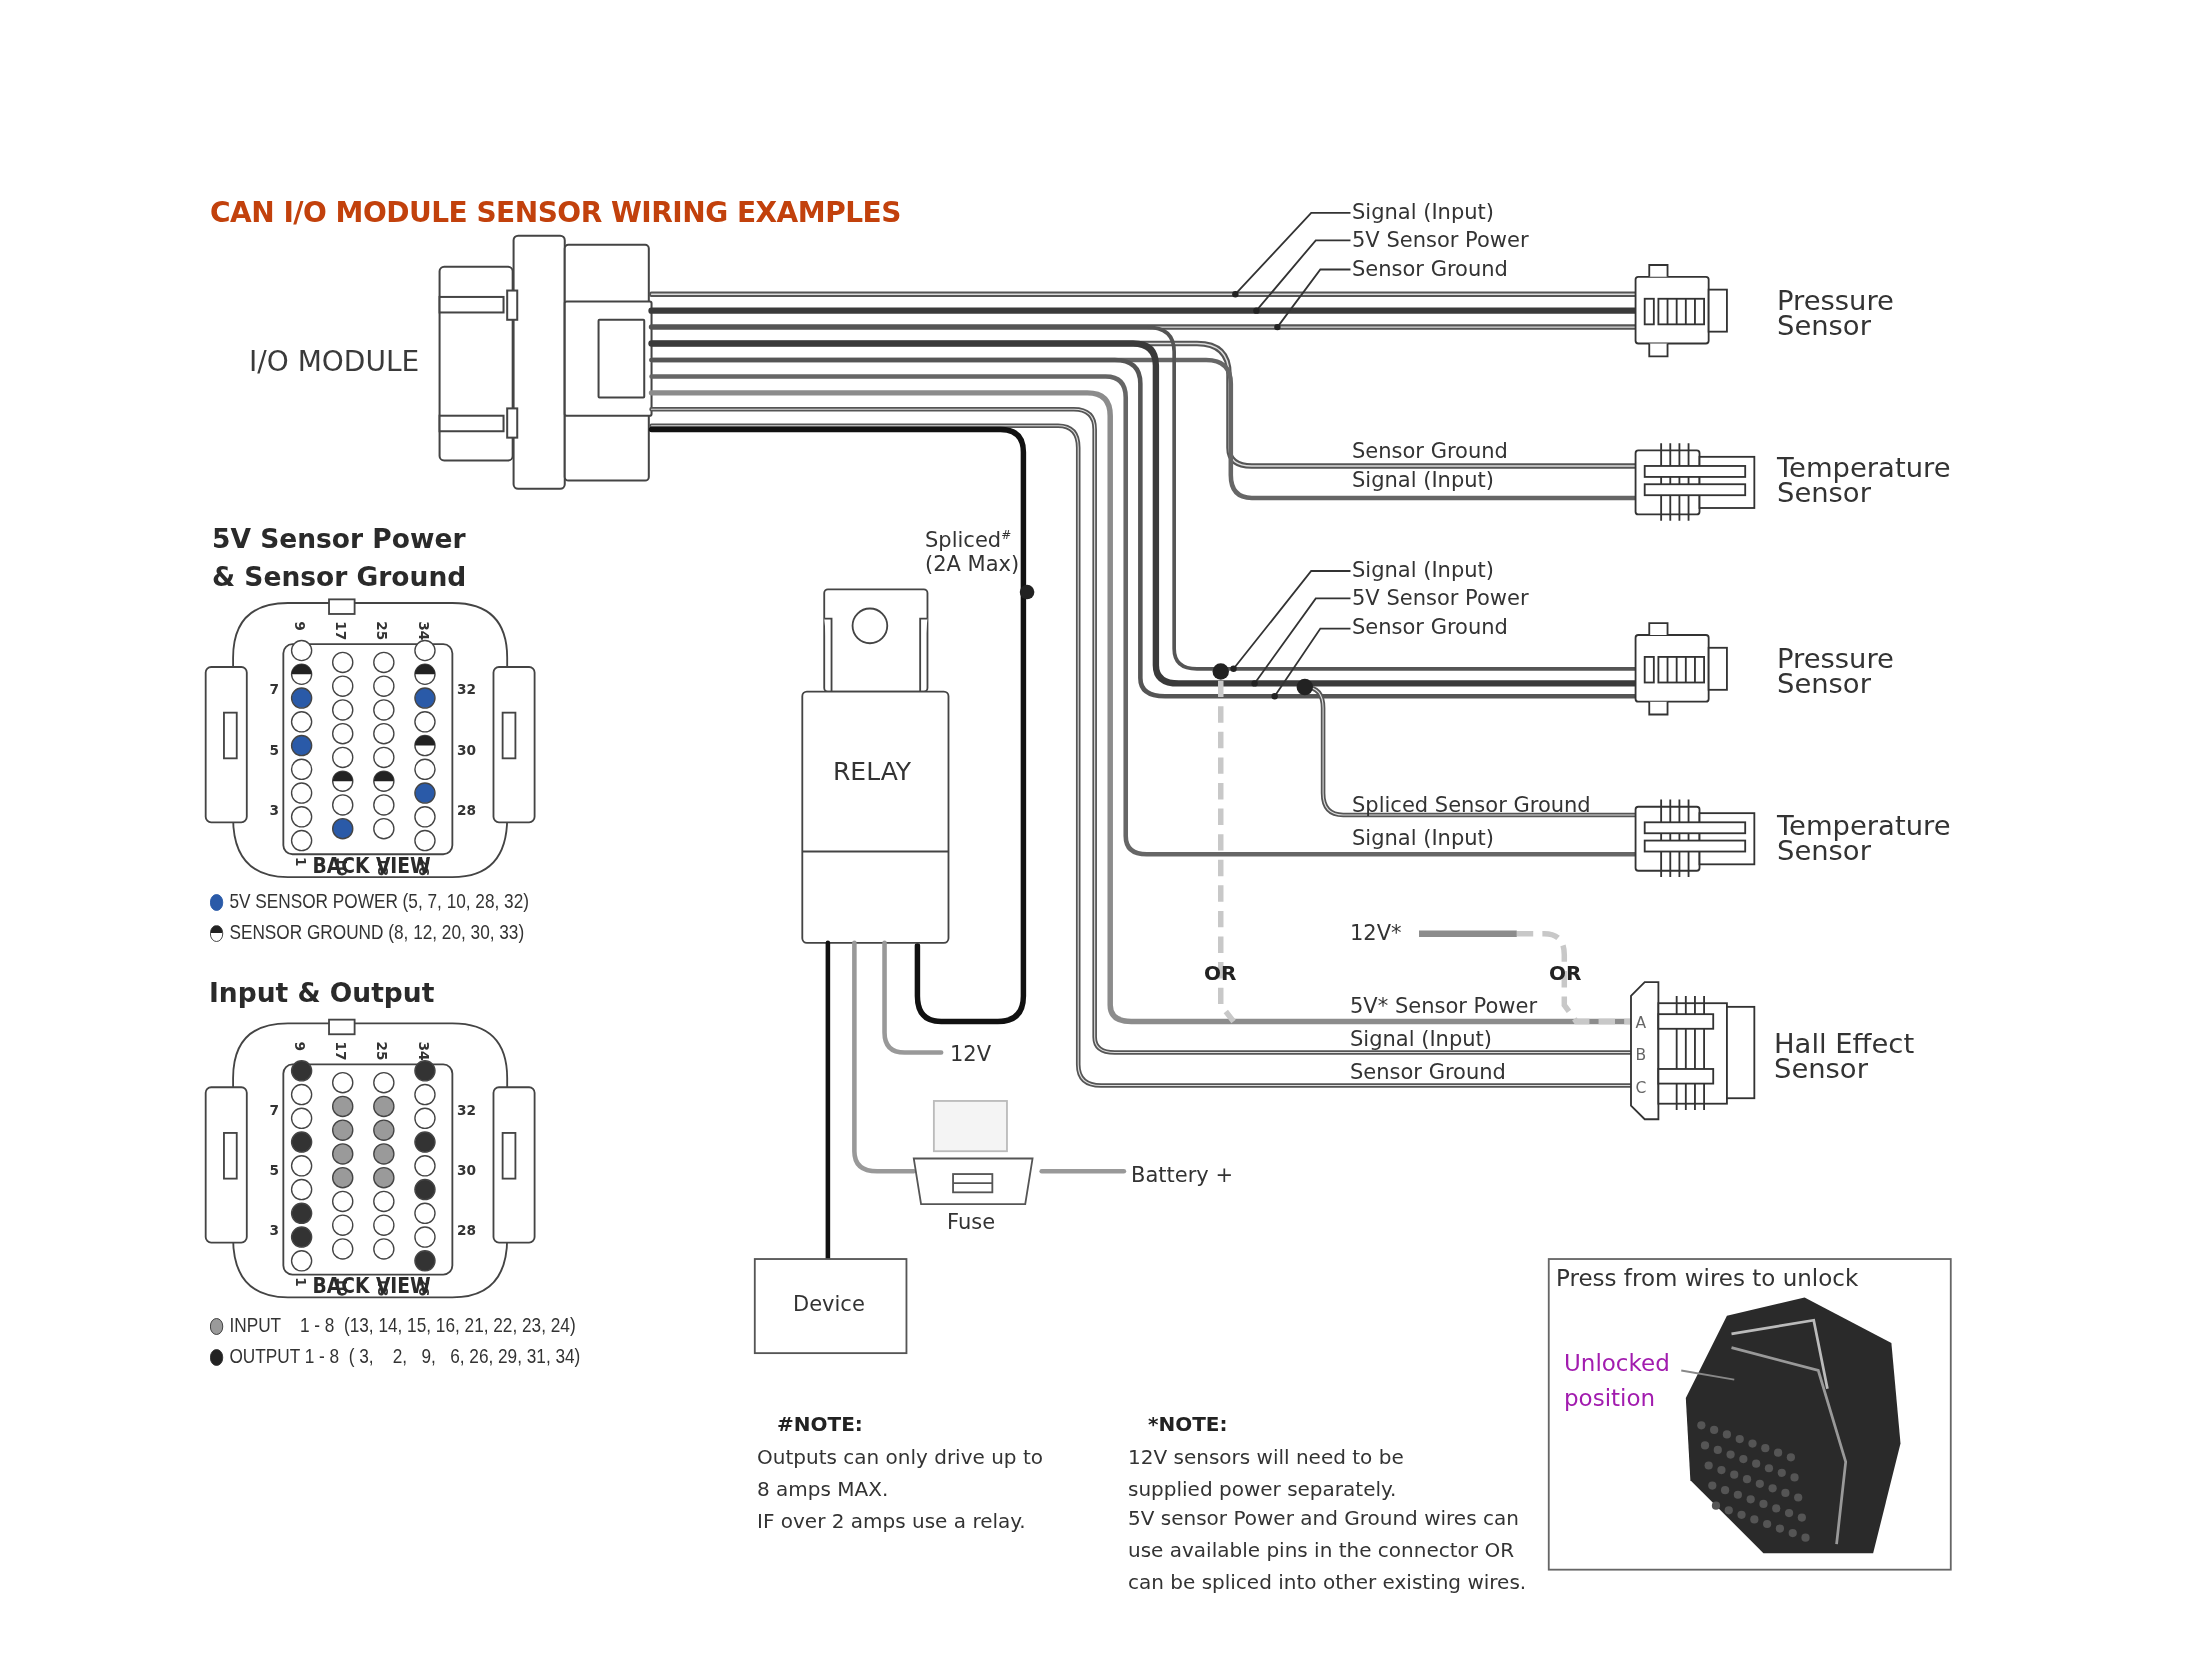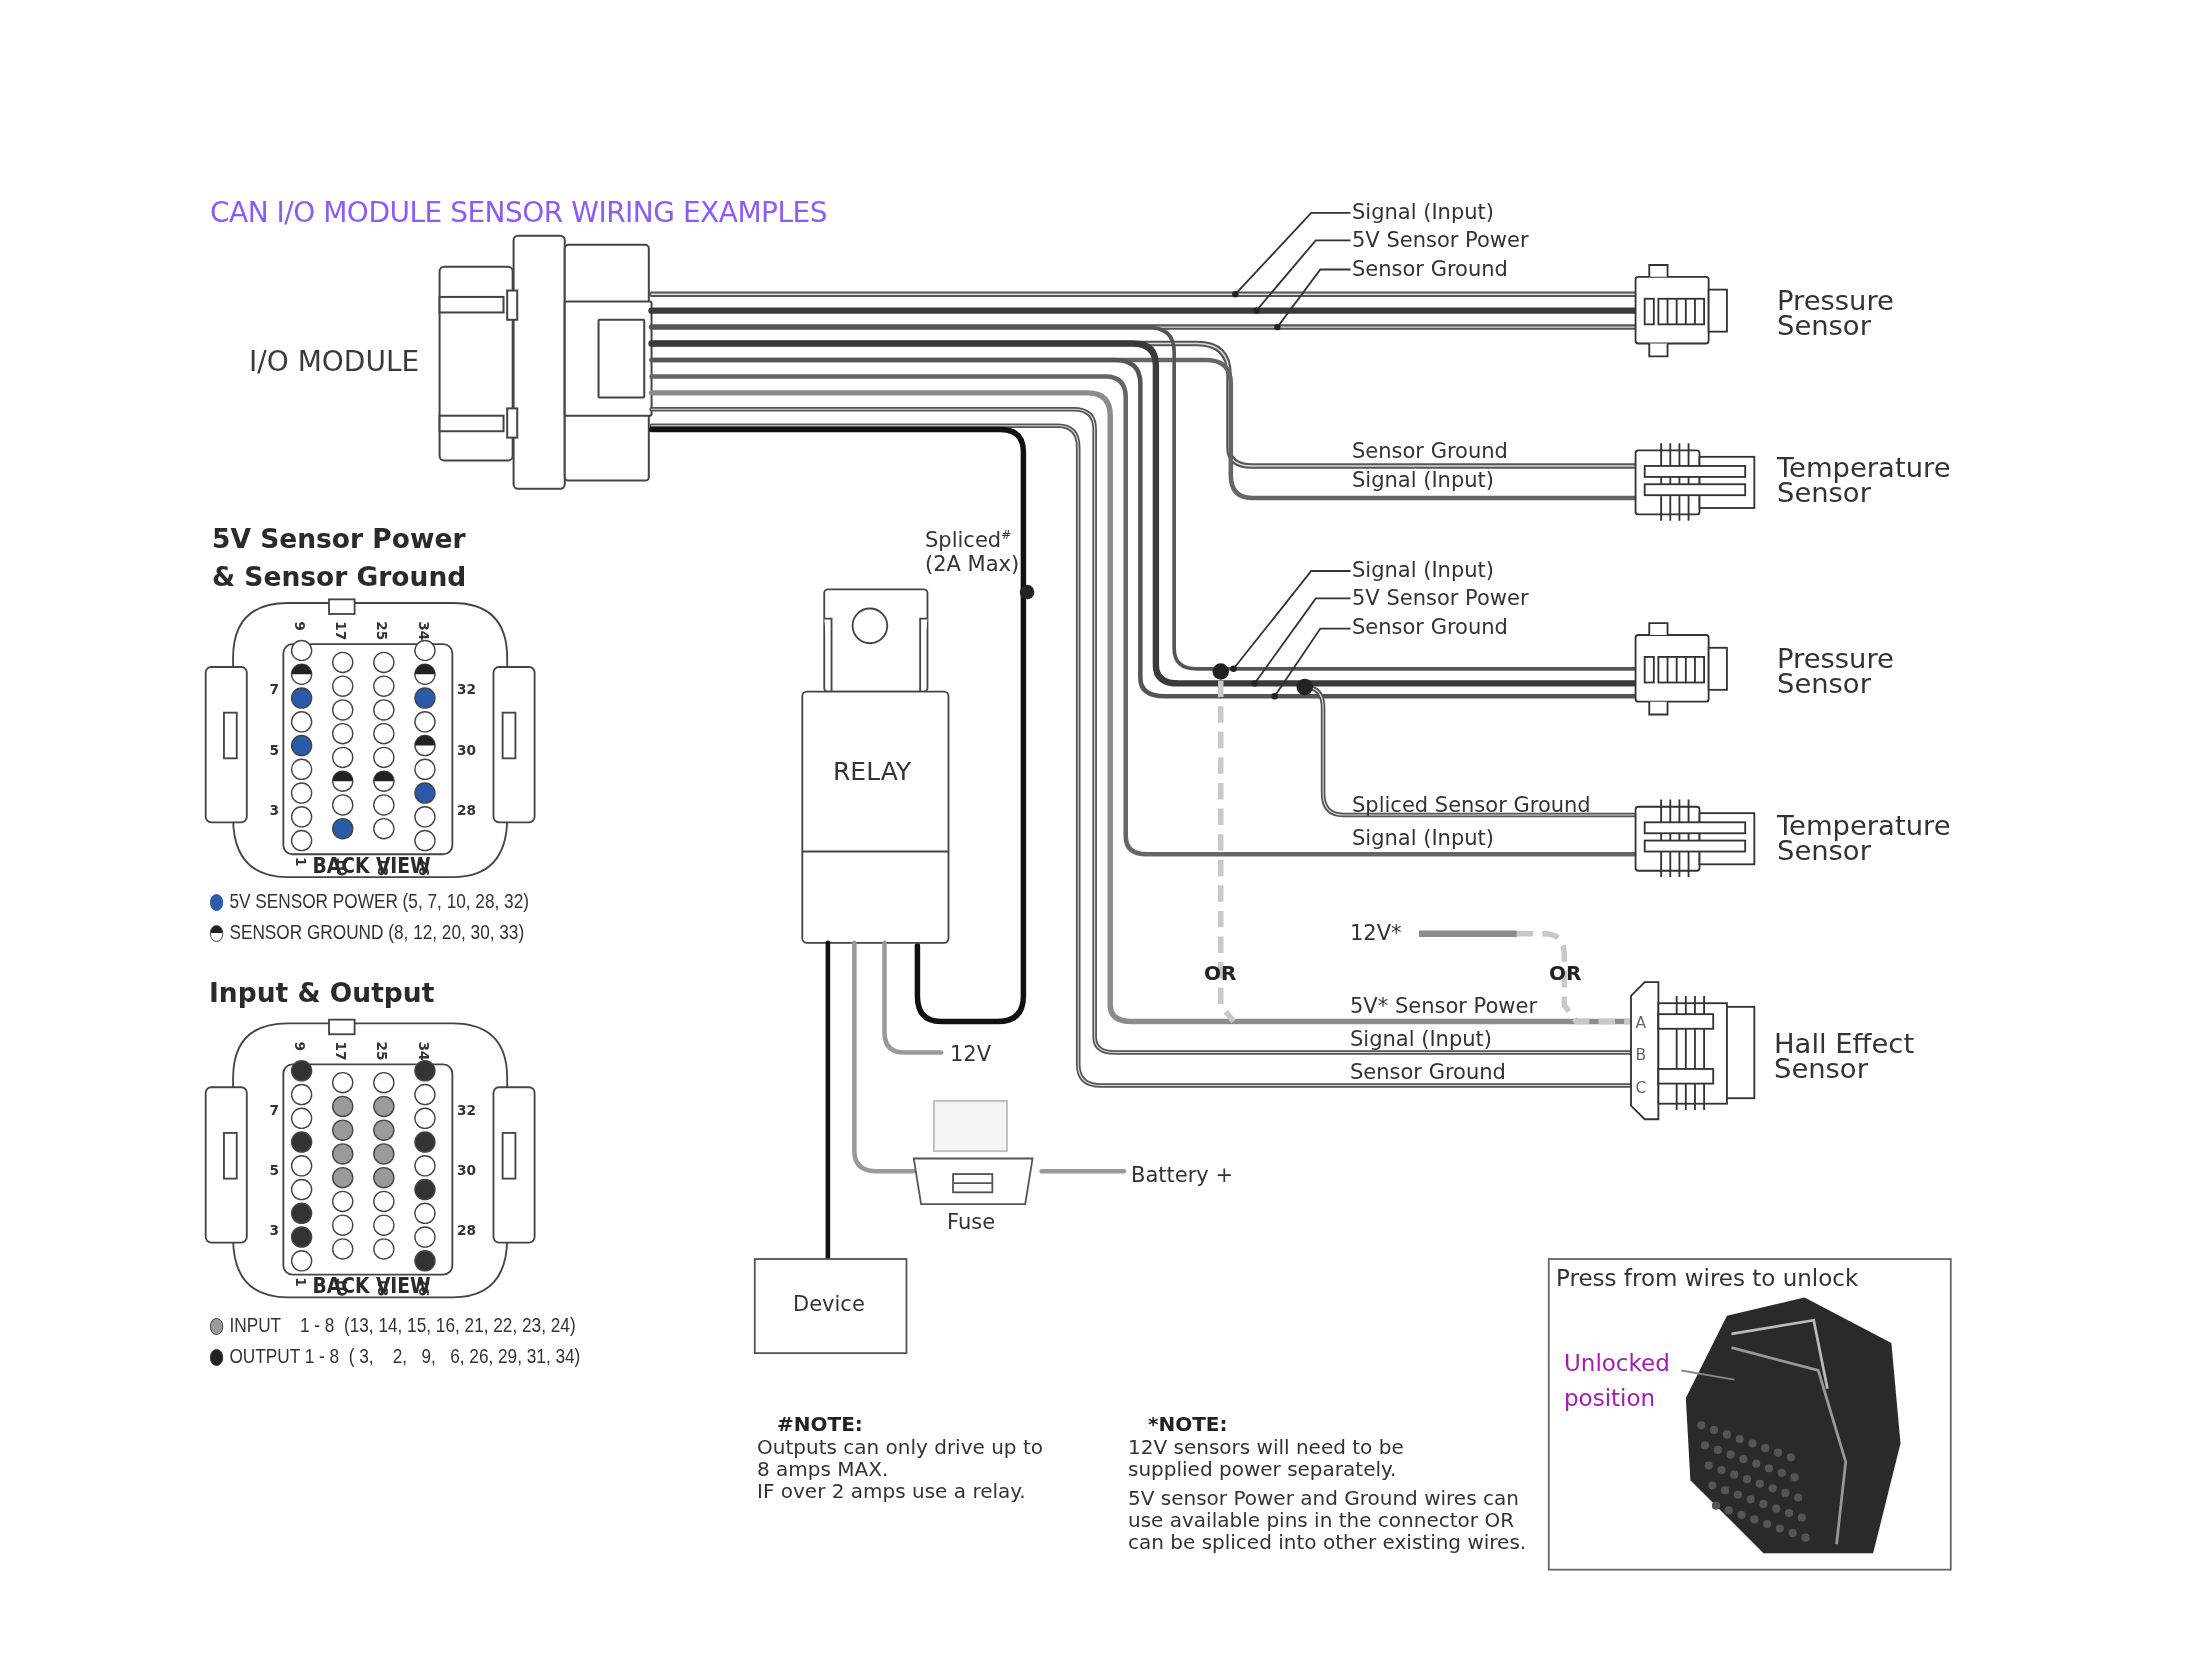--- a/index.html
+++ b/index.html
@@ -1,26 +1,26 @@
 <!DOCTYPE html>
 <html style="font-size:14.6px"><head>
 <meta charset="utf-8">
 <style>
   html, body { margin: 0; padding: 0; background: #ffffff; }
   body { width: 2193px; height: 1672px; position: relative; overflow: hidden; font-family: "DejaVu Sans", sans-serif; color: #2b2b2b; }
   .abs { position: absolute; }
-  .title { left: 210px; top: 196px; font-size: 28px; font-weight: normal; color: #8b5cf6; letter-spacing: -0.5px; }
+  .title { left: 210px; top: 196px; font-size: 28px; font-weight: bold; color: #c2410c; letter-spacing: -0.5px; }
   .module-label { left: 249px; top: 345px; font-size: 28px; color: #3a3a3a; }
   .h2 { font-size: 26.5px; font-weight: bold; color: #2a2a2a; line-height: 38px; }
   .wire-label { font-size: 21px; color: #333; white-space: nowrap; }
   .sensor-name { font-size: 27.4px; color: #333; line-height: 25px; }
   .pin-legend { font-family: "Liberation Sans Narrow", "Liberation Sans", sans-serif; font-size: 21px; color: #333; white-space: nowrap; transform: scaleX(0.82); transform-origin: left center; }
   .back-view { font-size: 22px; font-weight: bold; color: #2a2a2a; transform: scaleX(0.85); transform-origin: center; }
   .note-h { font-size: 20px; font-weight: bold; color: #222; margin-left: 20px; }
-  .note-t { font-size: 20px; color: #333; line-height: 22px; }
+  .note-t { font-size: 20px; color: #333; line-height: 22px; margin-top: 10px; }
   .dot { display: inline-block; width: 16.4px; height: 16.4px; border-radius: 50%; vertical-align: middle; margin-right: 7.3px; border: 0.9px solid #333; box-sizing: border-box; }
   .or { font-size: 20px; font-weight: bold; color: #222; }
   svg text { font-family: "DejaVu Sans", sans-serif; }
   .boxlabel { font-size: 25px; color: #333; text-align: right; }
 </style>
 </head>
 <body>
 
 <div class="abs title">CAN I/O MODULE SENSOR WIRING EXAMPLES</div>
 <div class="abs module-label">I/O MODULE</div>

